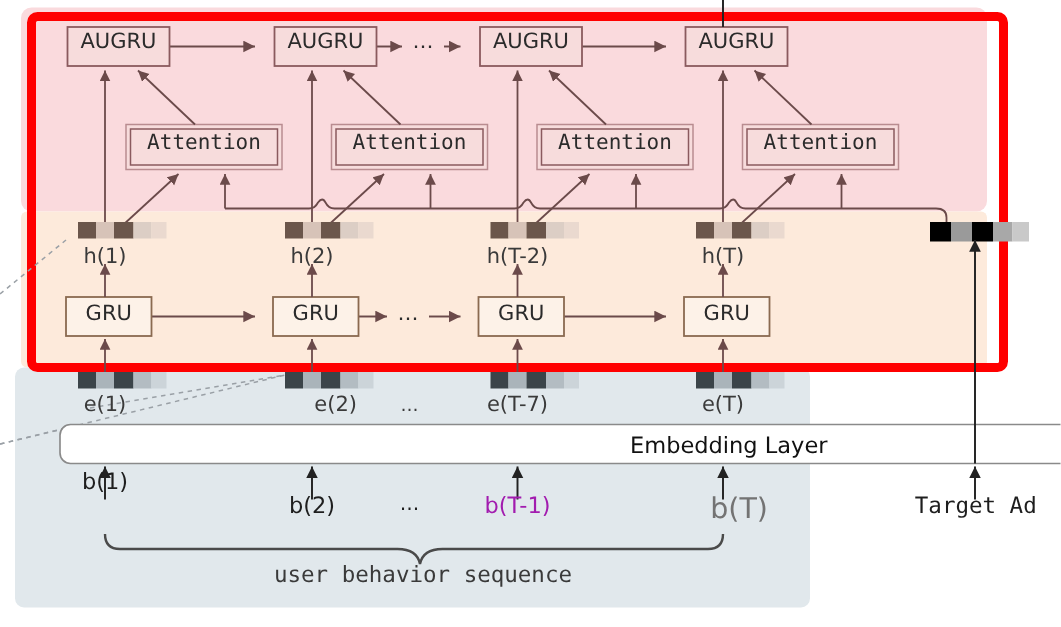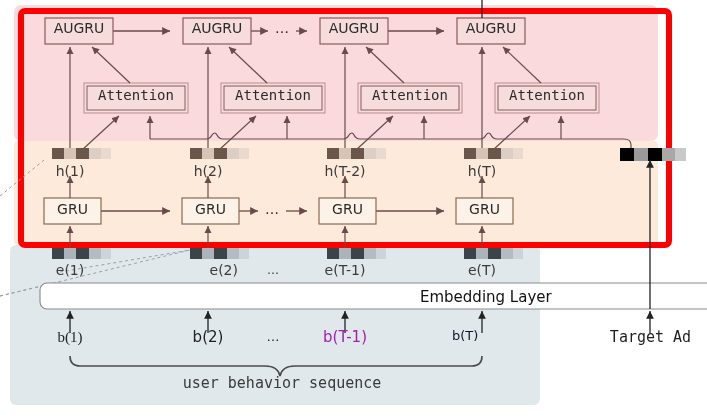--- a/index.html
+++ b/index.html
@@ -227,29 +227,29 @@
   <div class="lbl" style="left:452px;top:163px;width:60px;text-align:center;font-size:14px;color:#3a3a3a;">h(T)</div>
 
   <div class="lbl" style="left:44px;top:201px;width:57px;text-align:center;font-size:14px;color:#2b2b2b;">GRU</div>
   <div class="lbl" style="left:182px;top:201px;width:57px;text-align:center;font-size:14px;color:#2b2b2b;">GRU</div>
   <div class="lbl" style="left:319px;top:201px;width:57px;text-align:center;font-size:14px;color:#2b2b2b;">GRU</div>
   <div class="lbl" style="left:456px;top:201px;width:57px;text-align:center;font-size:14px;color:#2b2b2b;">GRU</div>
   <div class="lbl" style="left:252px;top:201px;width:40px;text-align:center;font-size:14px;color:#2b2b2b;">…</div>
 
   <div class="lbl" style="left:40px;top:262px;width:60px;text-align:center;font-size:14px;color:#3a3a3a;">e(1)</div>
   <div class="lbl" style="left:178px;top:262px;width:60px;text-align:right;font-size:14px;color:#3a3a3a;">e(2)</div>
-  <div class="lbl" style="left:305px;top:262px;width:80px;text-align:center;font-size:14px;color:#3a3a3a;">e(T-1)</div>
+  <div class="lbl" style="left:305px;top:262px;width:80px;text-align:center;font-size:14px;color:#3a3a3a;">e(T-7)</div>
   <div class="lbl" style="left:452px;top:262px;width:60px;text-align:center;font-size:14px;color:#3a3a3a;">e(T)</div>
   <div class="lbl" style="left:253px;top:263px;width:40px;text-align:center;font-size:12px;color:#3a3a3a;">…</div>
 
   <div class="lbl" style="left:420px;top:288px;font-size:15px;color:#111;">Embedding Layer</div>
 
-  <div class="lbl" style="left:40px;top:329px;width:60px;text-align:center;font-size:15px;color:#1e1e1e;font-family:Liberation Serif, serif;">b(1)</div>
+  <div class="lbl" style="left:40px;top:312px;width:60px;text-align:center;font-size:15px;color:#1e1e1e;">b(1)</div>
   <div class="lbl" style="left:178px;top:328px;width:60px;text-align:center;font-size:15px;color:#1e1e1e;">b(2)</div>
   <div class="lbl" style="left:305px;top:328px;width:80px;text-align:center;font-size:15px;color:#a21caf;">b(T-1)</div>
-  <div class="lbl" style="left:452px;top:328px;width:60px;text-align:left;font-size:13px;color:#0f172a;">b(T)</div>
+  <div class="lbl" style="left:452px;top:328px;width:60px;text-align:right;font-size:19px;color:#737373;">b(T)</div>
   <div class="lbl" style="left:253px;top:329px;width:40px;text-align:center;font-size:13px;color:#1e1e1e;">…</div>
 
   <div class="lbl" style="left:598px;top:328px;width:105px;text-align:center;font-size:15px;font-family:'DejaVu Sans Mono',monospace;color:#1e1e1e;">Target Ad</div>
 
   <div class="lbl" style="left:152px;top:374px;width:260px;text-align:center;font-size:15px;font-family:'DejaVu Sans Mono',monospace;color:#3a3a3a;">user behavior sequence</div>
 
 </div>
 
 </body></html>

